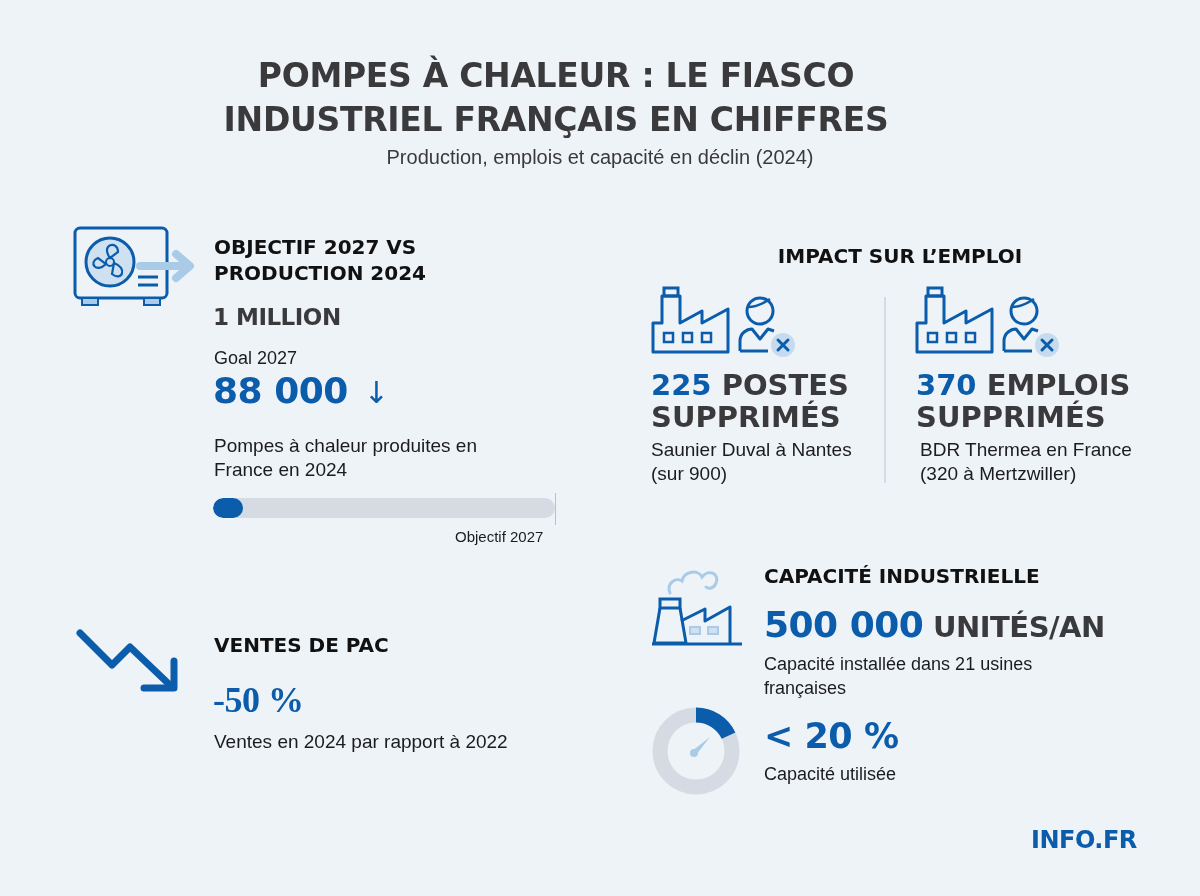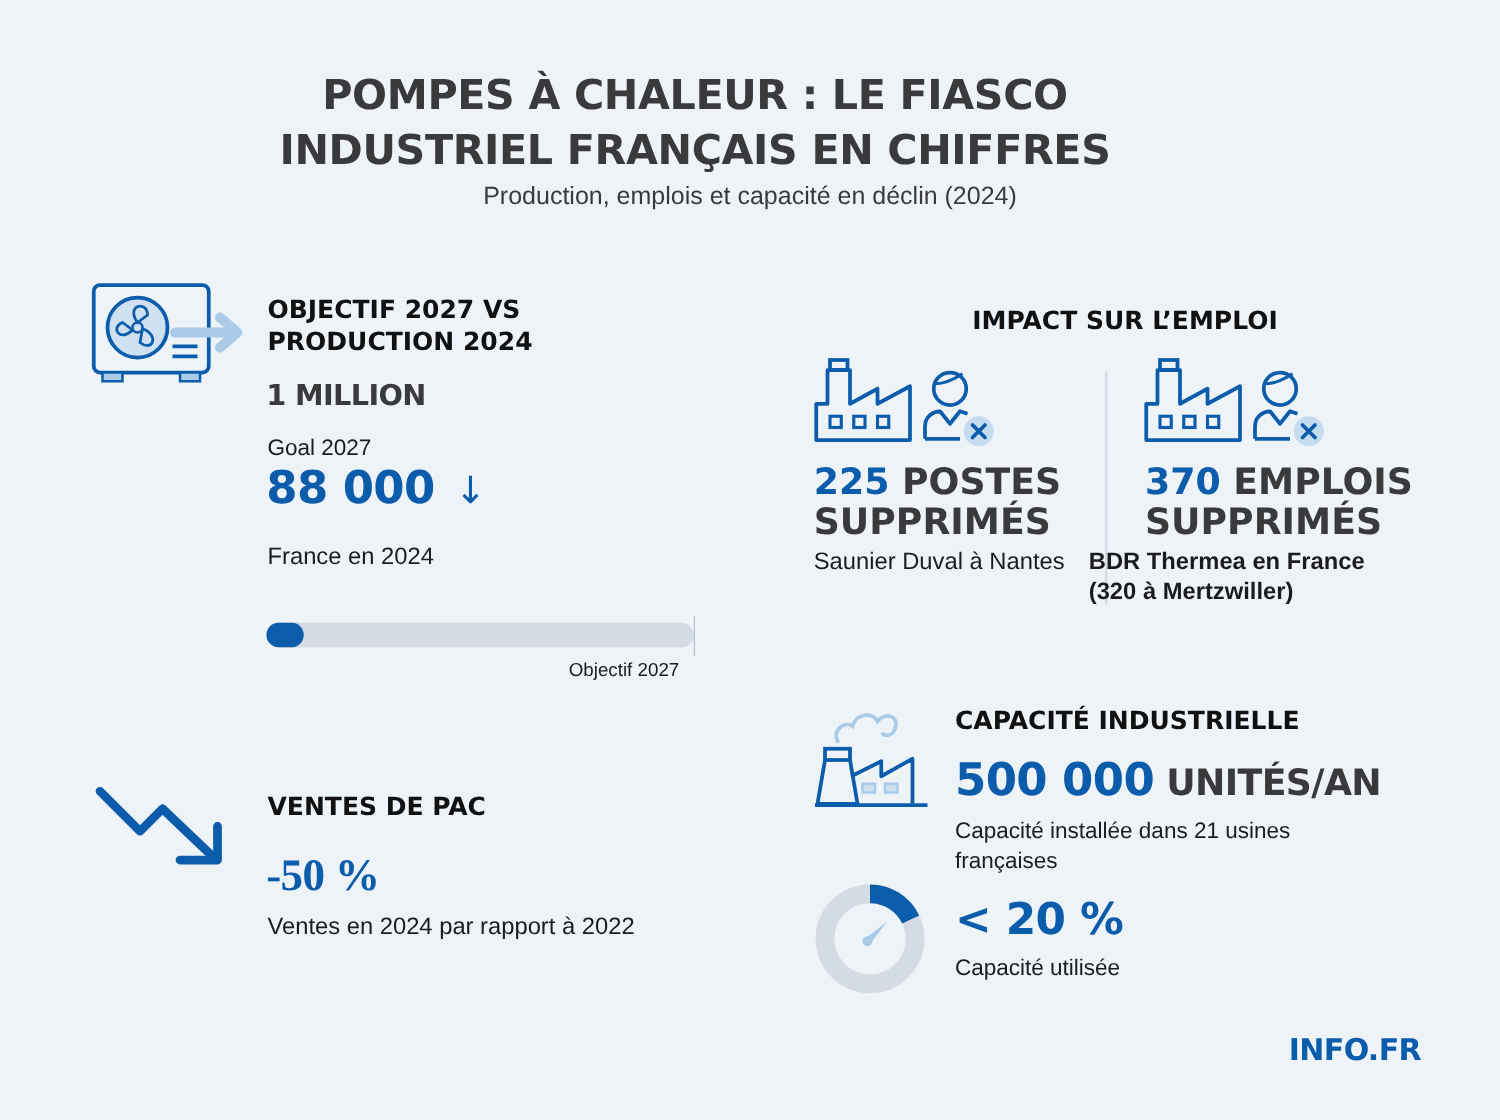--- a/index.html
+++ b/index.html
@@ -86,20 +86,21 @@
 
 <div class="abs big-grey" style="left:213px;top:304px;">1 MILLION</div>
 <div class="abs body-txt" style="left:214px;top:346px;font-size:18px;">Goal 2027</div>
 
 <div class="abs big-blue" style="left:213px;top:370px;">
   <span>88 000</span>
   <span style="font-weight:normal;font-size:30px;margin-left:4px;">↓</span>
 </div>
 
 <div class="abs body-txt" style="left:214px;top:434px;">
+  <div>Pompes à chaleur produites en</div>
   <div>France en 2024</div>
 </div>
 
 <div class="abs bar-track">
   <div class="bar-fill" id="bar-fill" style="width: 30.096px;"></div>
 </div>
 <div class="abs bar-mark"></div>
 <div class="abs small-txt" style="left:455px;top:528px;">Objectif 2027</div>
 
 <div class="abs" style="left:72px;top:625px;width:110px;height:70px;">
@@ -130,20 +131,21 @@
     <circle cx="133" cy="62" r="12" fill="#c5dbef"></circle>
     <path d="M128 57 L138 67 M138 57 L128 67" stroke="#0b5cab" stroke-width="3" stroke-linecap="round"></path>
   </svg>
 </div>
 <div class="abs emp-big" style="left:651px;top:369px;">
   <div><span class="num">225</span><span> POSTES</span></div>
   <div>SUPPRIMÉS</div>
 </div>
 <div class="abs body-txt" style="left:651px;top:438px;">
   <div>Saunier Duval à Nantes</div>
+  <div>(sur 900)</div>
 </div>
 
 <div class="abs" style="left:914px;top:283px;width:155px;height:75px;">
   <svg width="155" height="75" viewBox="0 0 155 75">
     <rect x="14" y="5" width="14" height="8" fill="none" stroke="#0b5cab" stroke-width="3"></rect>
     <path d="M12 13 L30 13 L30 40 L52 28 L52 40 L78 26 L78 69 L3 69 L3 40 L12 40 Z" fill="none" stroke="#0b5cab" stroke-width="3" stroke-linejoin="round"></path>
     <rect x="14" y="50" width="9" height="9" fill="none" stroke="#0b5cab" stroke-width="2.5"></rect>
     <rect x="33" y="50" width="9" height="9" fill="none" stroke="#0b5cab" stroke-width="2.5"></rect>
     <rect x="52" y="50" width="9" height="9" fill="none" stroke="#0b5cab" stroke-width="2.5"></rect>
     <circle cx="110" cy="28" r="13" fill="none" stroke="#0b5cab" stroke-width="3"></circle>
@@ -151,21 +153,21 @@
     <path d="M90 68 L90 58 C90 50 97 46 102 46 L110 56 L118 46 L124 48" fill="none" stroke="#0b5cab" stroke-width="3" stroke-linejoin="round"></path>
     <path d="M90 68 L118 68" stroke="#0b5cab" stroke-width="3"></path>
     <circle cx="133" cy="62" r="12" fill="#c5dbef"></circle>
     <path d="M128 57 L138 67 M138 57 L128 67" stroke="#0b5cab" stroke-width="3" stroke-linecap="round"></path>
   </svg>
 </div>
 <div class="abs emp-big" style="left:916px;top:369px;">
   <div><span class="num">370</span><span> EMPLOIS</span></div>
   <div>SUPPRIMÉS</div>
 </div>
-<div class="abs body-txt" style="left:871px;top:438px;font-weight:bold;">
+<div class="abs body-txt" style="left:920px;top:438px;">
   <div>BDR Thermea en France</div>
   <div>(320 à Mertzwiller)</div>
 </div>
 
 <div class="abs" style="left:650px;top:555px;width:100px;height:95px;">
   <svg width="100" height="95" viewBox="0 0 100 95">
     <path d="M20 38 C16 28 26 22 32 26 C34 16 48 14 52 22 C58 14 70 18 66 28 C64 34 58 34 56 32" fill="none" stroke="#a9cbe8" stroke-width="3" stroke-linecap="round"></path>
     <rect x="10" y="44" width="20" height="9" fill="none" stroke="#0b5cab" stroke-width="3"></rect>
     <path d="M10 53 L4 88 L36 88 L30 53" fill="none" stroke="#0b5cab" stroke-width="3" stroke-linejoin="round"></path>
     <path d="M31 66 L55 54 L55 66 L80 52 L80 88" fill="none" stroke="#0b5cab" stroke-width="3" stroke-linejoin="round"></path>

